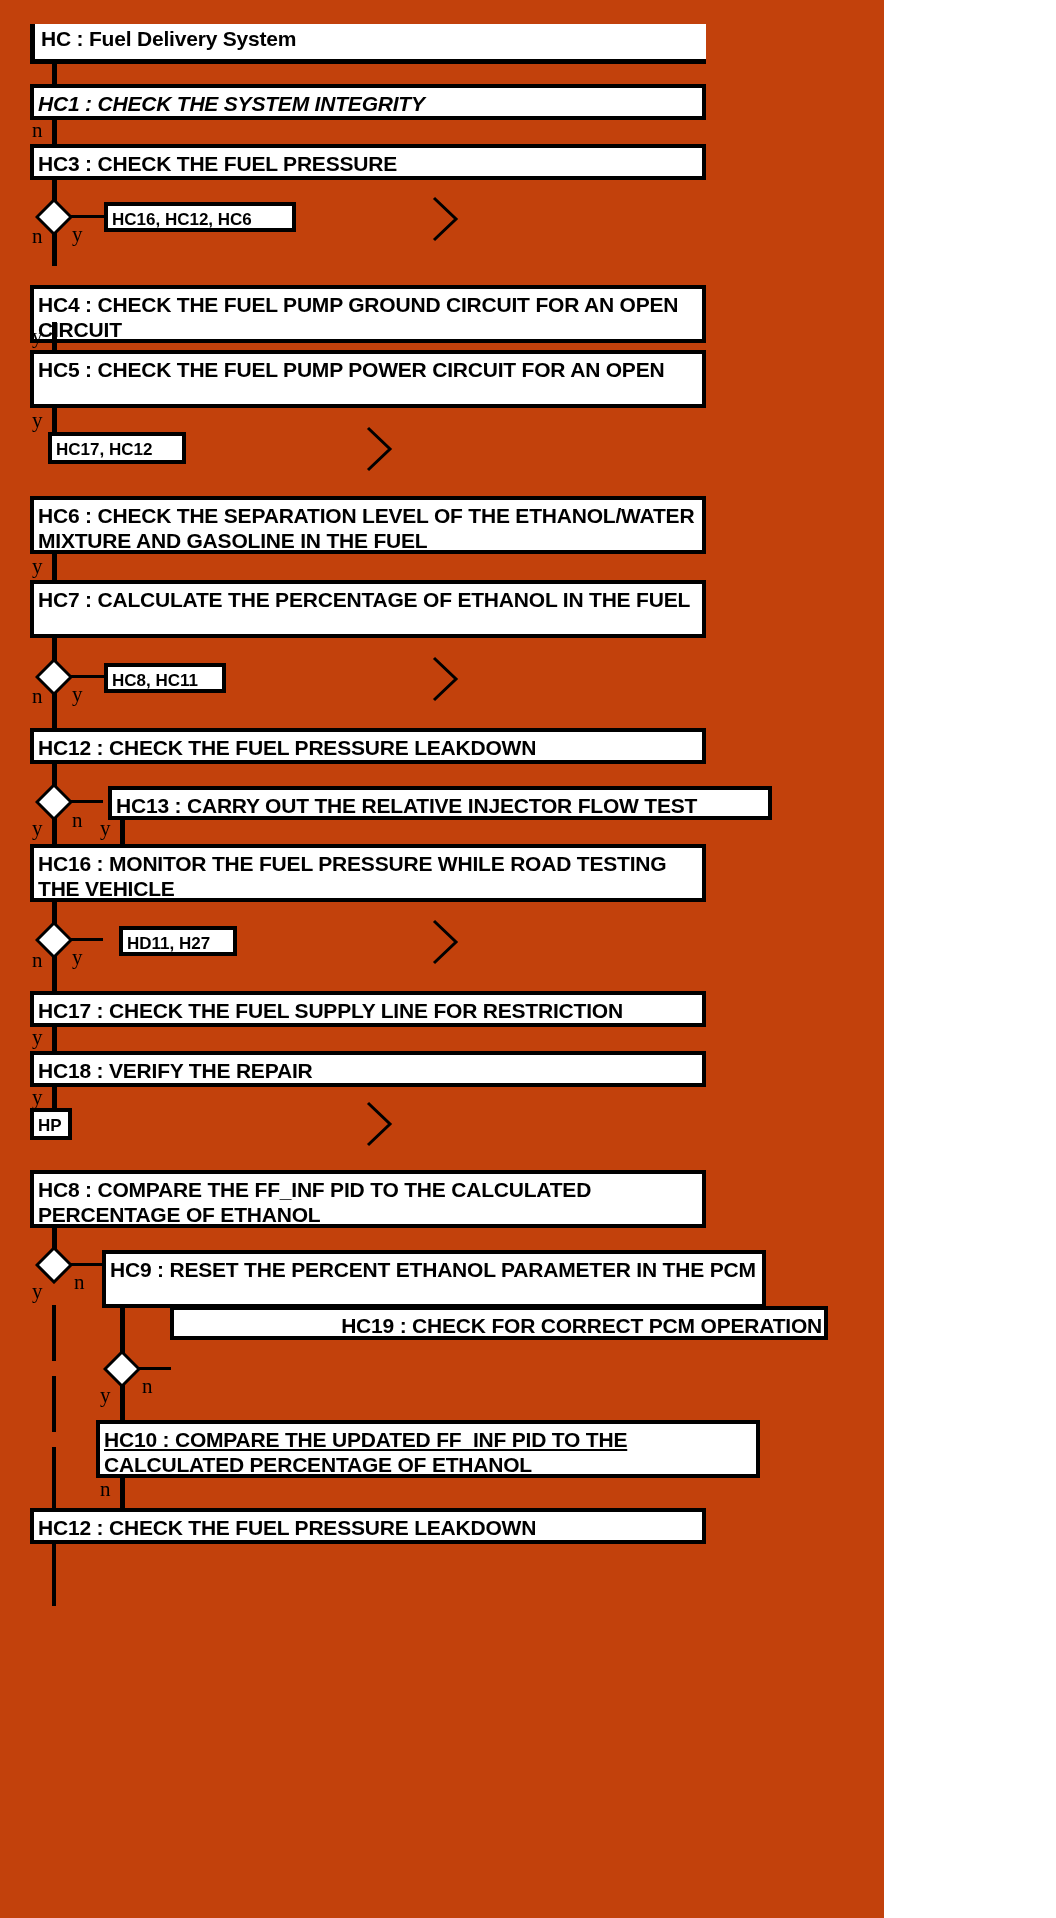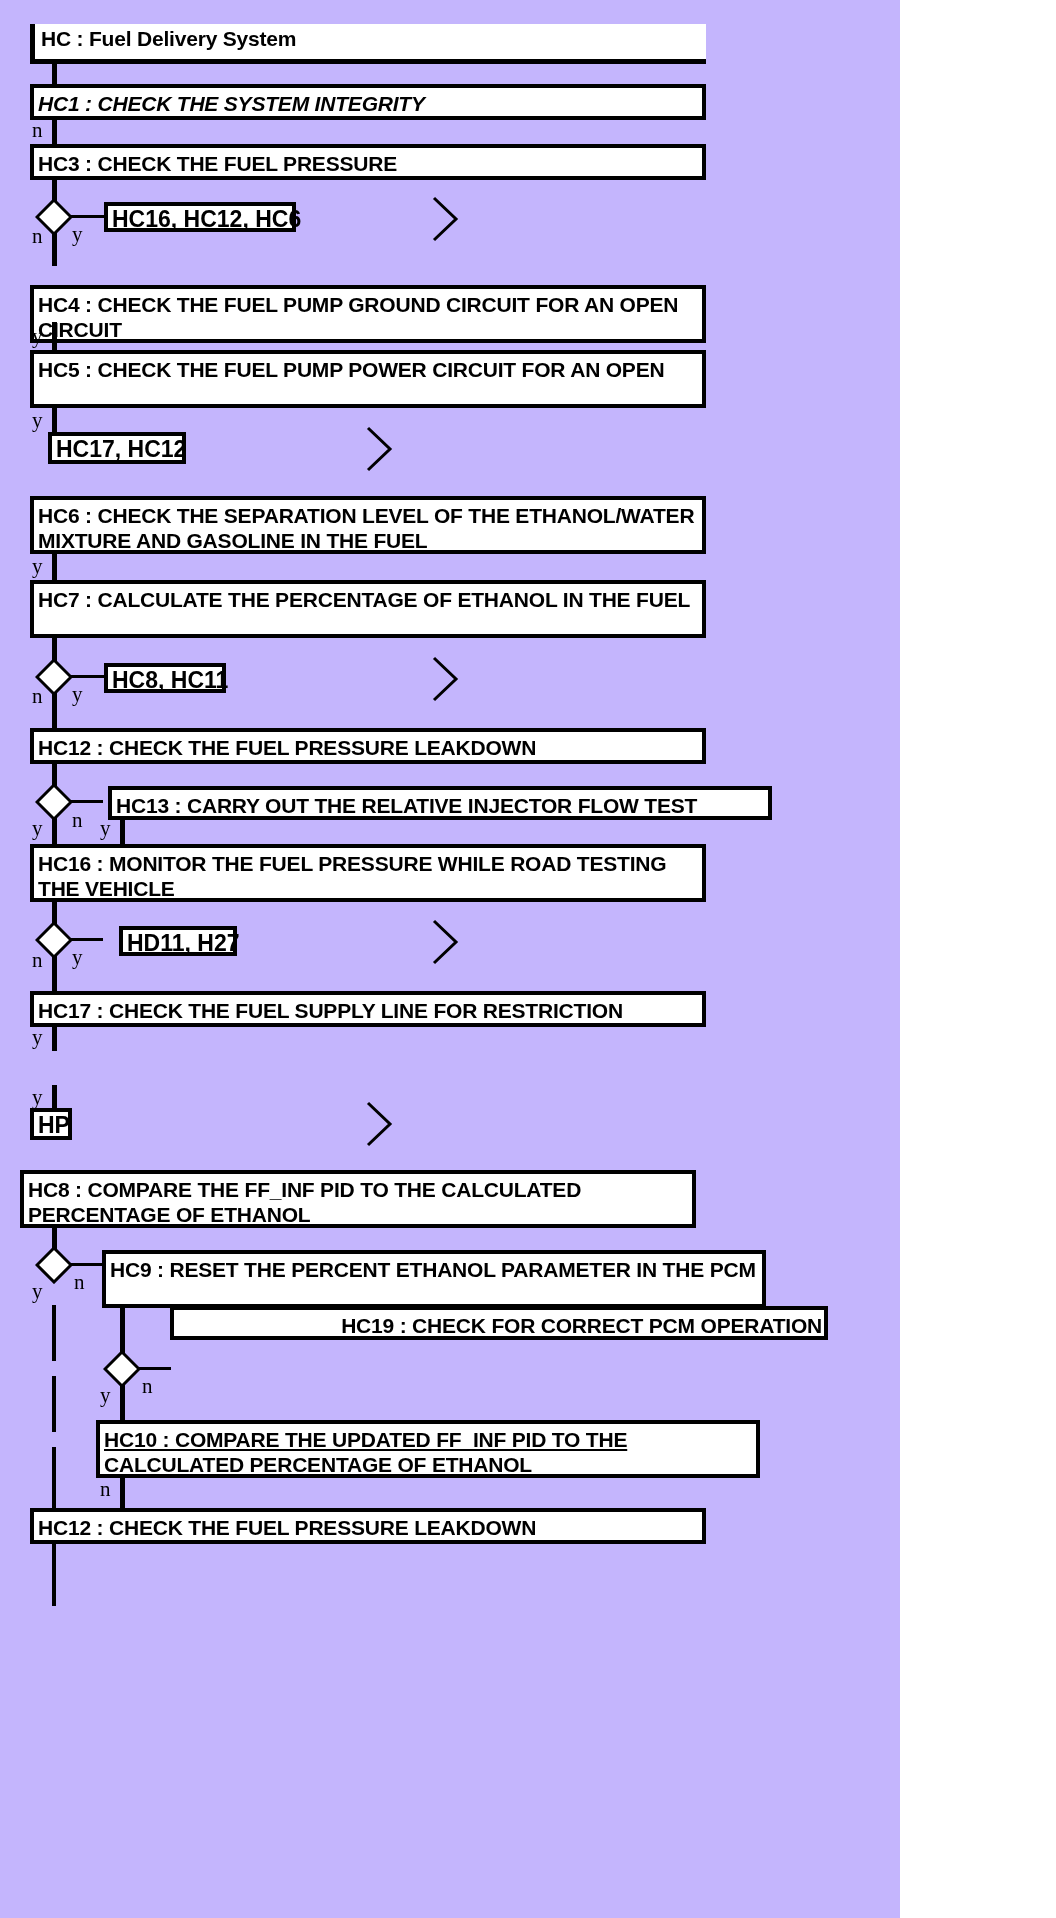--- a/index.html
+++ b/index.html
@@ -9,23 +9,22 @@
     background: #ffffff;
   }
   body {
     font-family: "Liberation Sans", sans-serif;
     -webkit-font-smoothing: none;
   }
   #canvas {
     position: relative;
     width: 884px;
     height: 1918px;
-    background: #c4b5fd;
+    background: #c2410c;
     overflow: hidden;
-    padding-left: 16px;
   }
 
   
   .node {
     position: absolute;
     box-sizing: border-box;
     border: 4px solid #000000;
     background: #ffffff;
     font-weight: bold;
     font-size: 21px;
@@ -44,21 +43,21 @@
     padding-top: 2px;
   }
 
   
   .chip {
     position: absolute;
     box-sizing: border-box;
     border: 4px solid #000000;
     background: #ffffff;
     font-weight: bold;
-    font-size: 23px;
+    font-size: 17px;
     line-height: 23px;
     color: #000000;
     padding: 2px 3px 1px 4px;
     white-space: nowrap;
   }
 
   
   .vline {
     position: absolute;
     width: 5px;
@@ -227,33 +226,34 @@
     </svg>
   </div>
 
   <div class="vline" style="left:52px; top:955px; height:36px;"></div>
 
   <div class="node" style="left:30px; top:991px; width:676px; height:36px;">HC17 : CHECK THE FUEL SUPPLY LINE FOR RESTRICTION</div>
 
   <div class="vline" style="left:52px; top:1025px; height:26px;"></div>
   <div class="blabel" style="left:32px; top:1027px;">y</div>
 
+  <div class="node" style="left:30px; top:1051px; width:676px; height:36px;">HC18 : VERIFY THE REPAIR</div>
 
   <div class="vline" style="left:52px; top:1085px; height:24px;"></div>
   <div class="blabel" style="left:32px; top:1087px;">y</div>
 
   <div class="chip" style="left:30px; top:1108px; width:42px; height:32px;">HP</div>
 
   <div class="chev" style="left:362px; top:1097px;">
     <svg width="34" height="54" viewBox="0 0 34 54">
       <polyline points="6,6 28,27 6,48" fill="none" stroke="#000000" stroke-width="3"></polyline>
     </svg>
   </div>
 
-  <div class="node" style="left:20px; top:1170px; width:676px; height:58px;">HC8 : COMPARE THE FF_INF PID TO THE CALCULATED PERCENTAGE OF ETHANOL</div>
+  <div class="node" style="left:30px; top:1170px; width:676px; height:58px;">HC8 : COMPARE THE FF_INF PID TO THE CALCULATED PERCENTAGE OF ETHANOL</div>
 
   <div class="vline" style="left:52px; top:1226px; height:28px;"></div>
 
   <div class="diamond" style="left:35px; top:1246px;">
     <svg width="38" height="38" viewBox="0 0 38 38">
       <polygon points="19,2 36,19 19,36 2,19" fill="#ffffff" stroke="#000000" stroke-width="3"></polygon>
     </svg>
   </div>
   <div class="hline hair" style="left:70px; top:1263px; width:33px;"></div>
   <div class="blabel" style="left:74px; top:1272px;">n</div>

